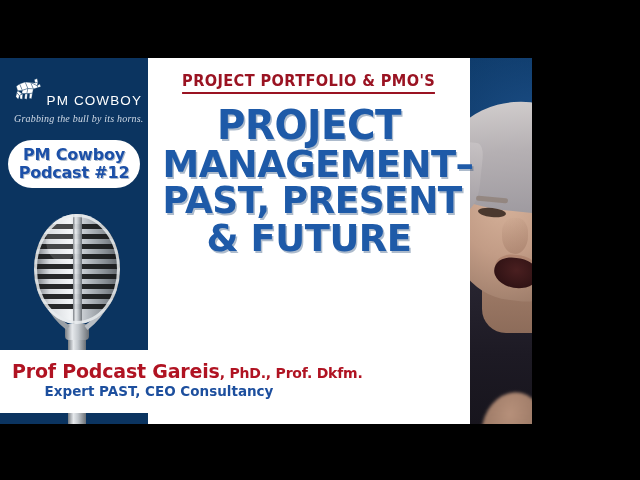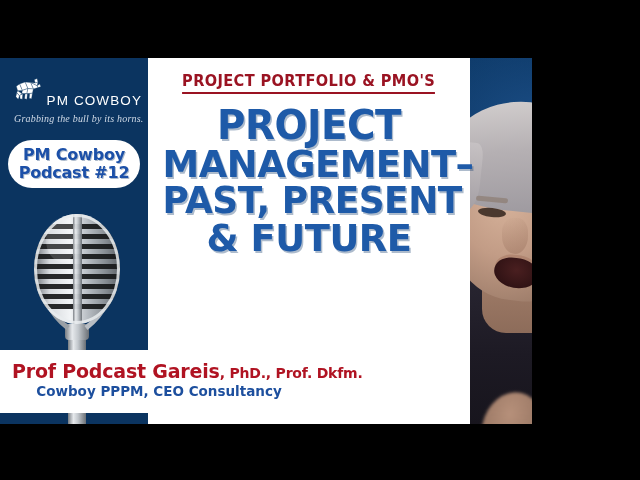--- a/index.html
+++ b/index.html
@@ -394,21 +394,21 @@
           <span class="l l1">PROJECT</span>
           <span class="l l2">MANAGEMENT–</span>
           <span class="l l3">PAST, PRESENT</span>
           <span class="l l4">&amp; FUTURE</span>
         </div>
       </div>
     </div>
 
     <div id="credit">
       <div class="credit-line1"><span class="big">Prof</span><span class="big">&nbsp;</span><span class="big">Podcast Gareis</span><span class="small">, PhD., Prof. Dkfm.</span></div>
-      <div class="credit-line2">Cowboy PPPM, CEO Consultancy</div>
+      <div class="credit-line2">Expert PAST, CEO Consultancy</div>
     </div>
 
     <div id="logo">
       <div class="bullrow">
         <svg width="62" height="46" viewBox="0 0 62 46">
           <g fill="#ffffff" stroke="#0b3460" stroke-width="0.7">
             <polygon points="44,3 50,0 52,8 46,10"></polygon>
             <polygon points="36,9 46,10 52,8 50,16"></polygon>
             <polygon points="50,16 56,12 58,18 52,20"></polygon>
             <polygon points="36,9 50,16 52,20 42,23"></polygon>

